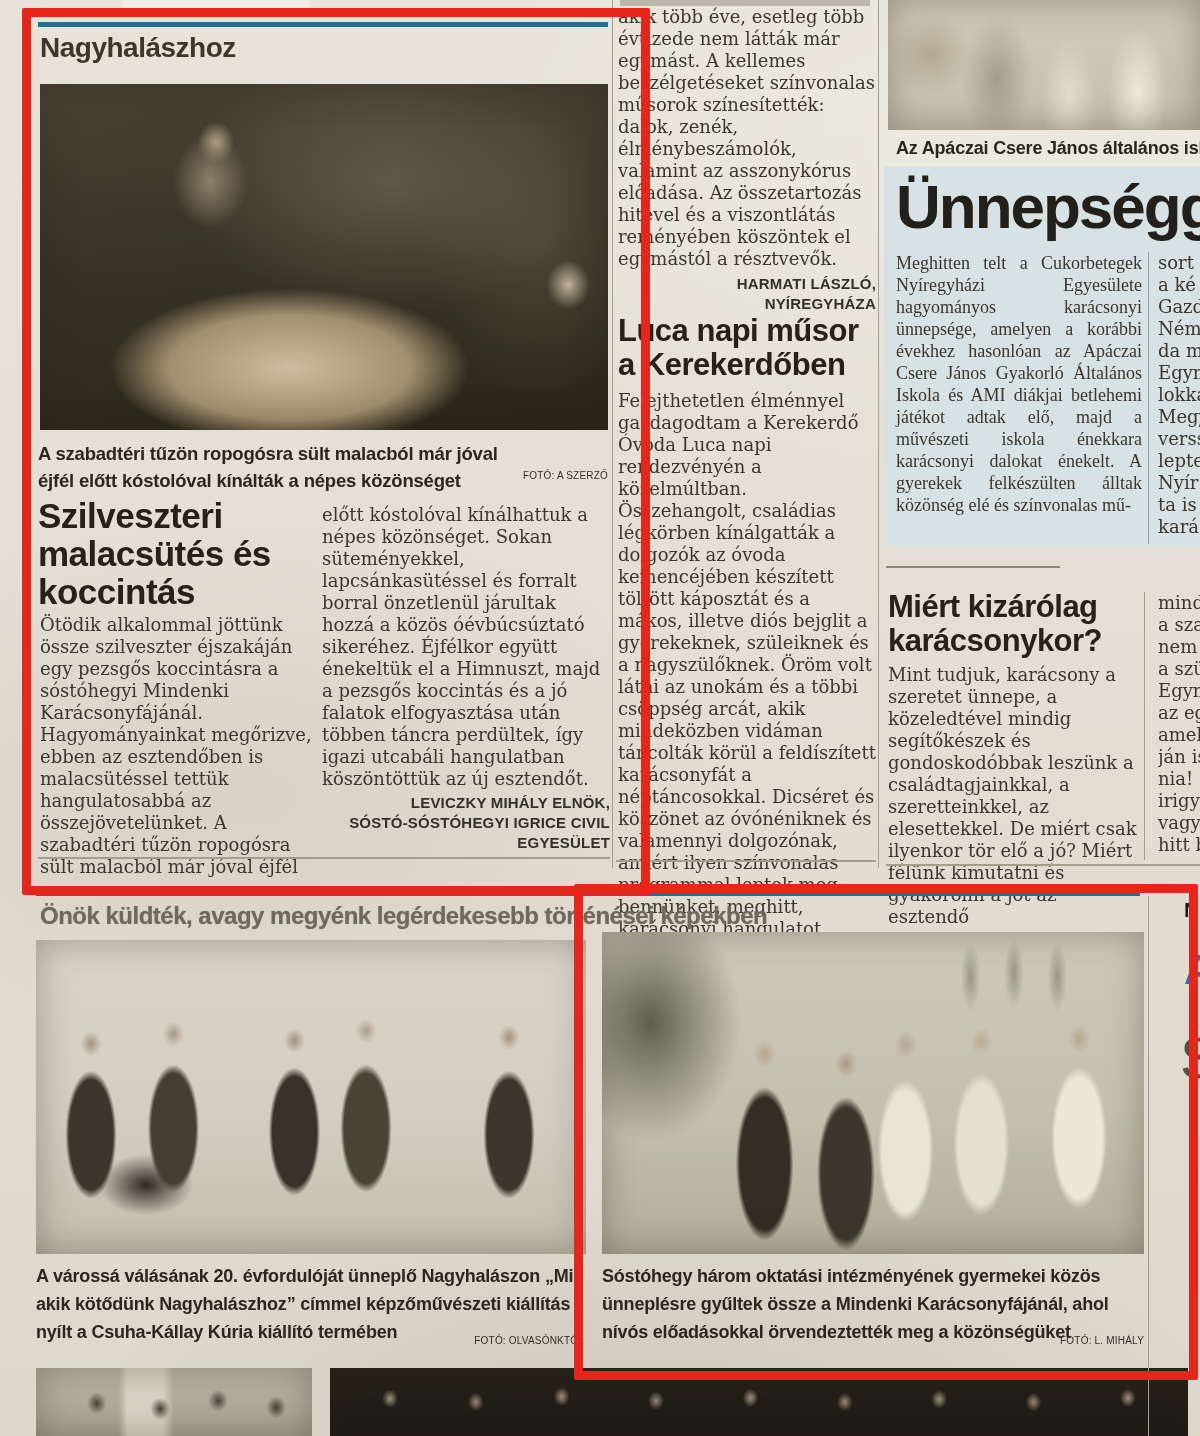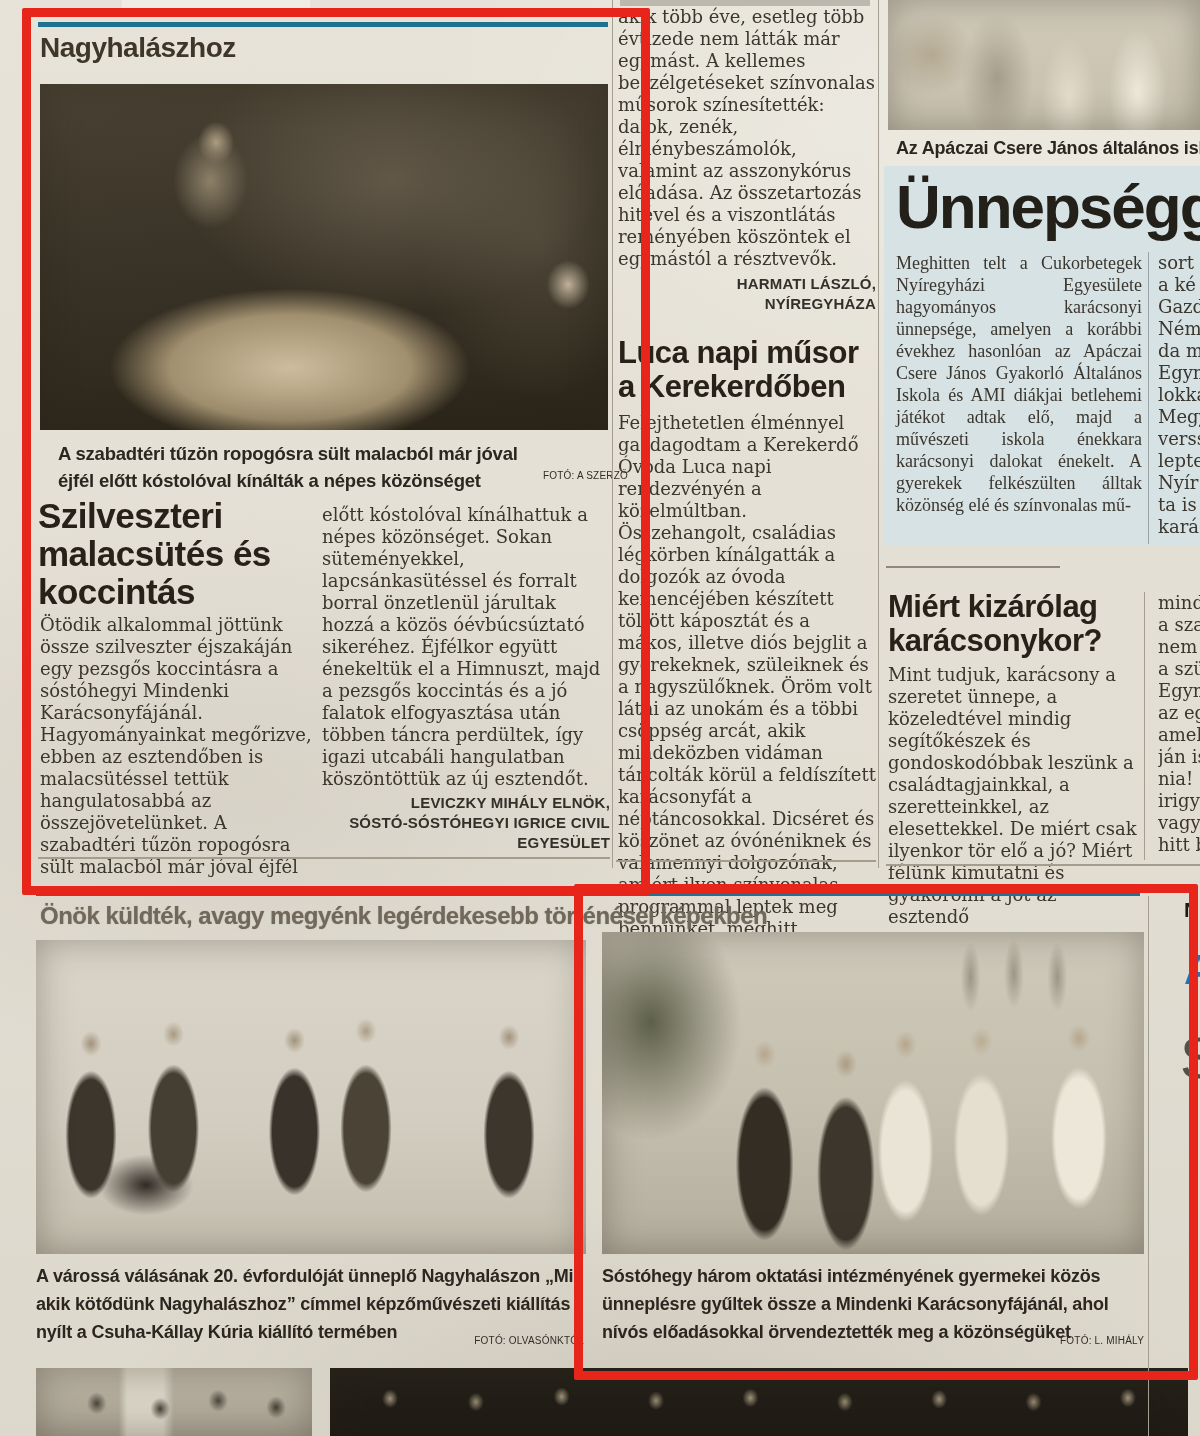--- a/index.html
+++ b/index.html
@@ -108,21 +108,21 @@
 
 <div class="page">
 
   <div class="abs" style="left:122px;top:0;width:188px;height:9px;background:#f0ede4;"></div>
 
   <div class="abs teal" style="left:38px;top:22px;width:570px;height:5px;"></div>
   <div class="abs headline" style="left:40px;top:32px;font-size:28px;color:#3f362a;">Nagyhalászhoz</div>
 
   <div class="abs photo photo-pig" style="left:40px;top:84px;width:568px;height:346px;"></div>
 
-  <div class="abs" style="left:38px;top:440px;width:572px;height:58px;margin-left:20px;">
+  <div class="abs" style="left:38px;top:440px;width:572px;height:58px;">
     <div class="caption" style="width:470px;">A szabadtéri tűzön ropogósra sült malacból már jóval éjfél előtt kóstolóval kínálták a népes közönséget</div>
     <div class="credit abs" style="right:2px;top:30px;">FOTÓ: A SZERZŐ</div>
   </div>
 
   <div class="abs headline" style="left:38px;top:497px;width:280px;font-size:35px;line-height:38px;">Szilveszteri malacsütés és koccintás</div>
 
   <div class="abs serif-body" style="left:40px;top:614px;width:274px;">Ötödik alkalommal jöttünk össze szilveszter éjszakáján egy pezsgős koccintásra a sóstóhegyi Mindenki Karácsonyfájánál. Hagyományainkat megőrizve, ebben az esztendőben is malacsütéssel tettük hangulatosabbá az összejövetelünket. A szabadtéri tűzön ropogósra sült malacból már jóval éjfél</div>
   <div class="abs serif-body" style="left:322px;top:504px;width:288px;">előtt kóstolóval kínálhattuk a népes közönséget. Sokan süteményekkel, lapcsánkasütéssel és forralt borral önzetlenül járultak hozzá a közös óévbúcsúztató sikeréhez. Éjfélkor együtt énekeltük el a Himnuszt, majd a pezsgős koccintás és a jó falatok elfogyasztása után többen táncra perdültek, így igazi utcabáli hangulatban köszöntöttük az új esztendőt.</div>
 
   <div class="abs" style="left:322px;top:793px;width:288px;text-align:right;">
@@ -133,21 +133,21 @@
 
   <div class="abs hrule" style="left:38px;top:857px;width:572px;background:#a39d8d;"></div>
 
   <div class="abs vrule" style="left:612px;top:0;height:868px;"></div>
   <div class="abs vrule" style="left:878px;top:0;height:868px;"></div>
   <div class="abs" style="left:620px;top:0;width:250px;height:6px;background:rgba(85,78,66,.30);"></div>
 
   <div class="abs" style="left:618px;top:6px;width:258px;">
     <div class="serif-body">akik több éve, esetleg több évtizede nem látták már egymást. A kellemes beszélgetéseket színvonalas műsorok színesítették: dalok, zenék, élménybeszámolók, valamint az asszonykórus előadása. Az összetartozás hitével és a viszontlátás reményében köszöntek el egymástól a résztvevők.</div>
     <div class="byline" style="margin:4px 0 0 12px;text-align:right;">HARMATI LÁSZLÓ, NYÍREGYHÁZA</div>
-    <div class="headline" style="font-size:31px;line-height:34px;margin-top:22px;">Luca napi műsor a Kerekerdőben</div>
+    <div class="headline" style="font-size:31px;line-height:34px;">Luca napi műsor a Kerekerdőben</div>
     <div class="serif-body" style="margin-top:8px;">Felejthetetlen élménnyel gazdagodtam a Kerekerdő Óvoda Luca napi rendezvényén a közelmúltban. Összehangolt, családias légkörben kínálgatták a dolgozók az óvoda kemencéjében készített töltött káposztát és a mákos, illetve diós bejglit a gyerekeknek, szüleiknek és a nagyszülőknek. Öröm volt látni az unokám és a többi csöppség arcát, akik mindeközben vidáman táncolták körül a feldíszített karácsonyfát a néptáncosokkal. Dicséret és köszönet az óvónéniknek és valamennyi dolgozónak, amiért ilyen színvonalas programmal leptek meg bennünket, meghitt, karácsonyi hangulatot idézve.</div>
     <div class="byline" style="text-align:right;margin-top:3px;">EGY HÁLÁS NAGYMAMA</div>
   </div>
   <div class="abs hrule" style="left:616px;top:860px;width:260px;background:#a39d8d;"></div>
 
   <div class="abs photo photo-school" style="left:888px;top:0;width:312px;height:130px;"></div>
   <div class="abs" style="left:888px;top:130px;width:322px;height:36px;background:#ebe8dd;">
     <div class="caption nowrap-clip" style="font-size:18px;line-height:36px;padding-left:8px;">Az Apáczai Csere János általános iskola ha</div>
   </div>
 

